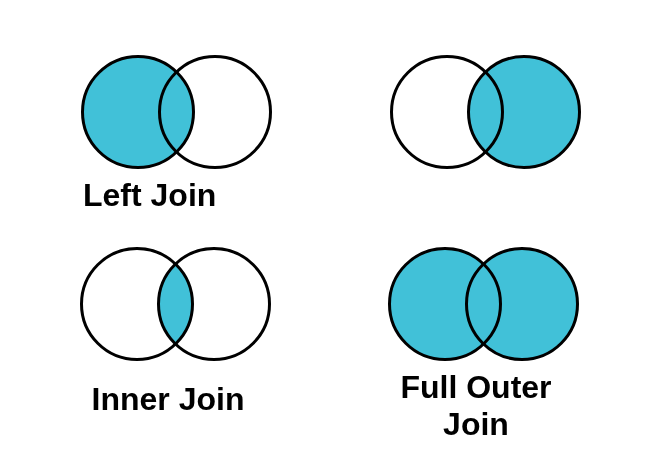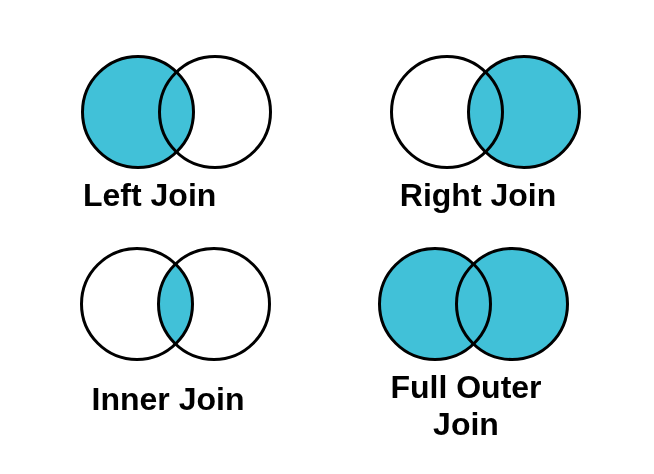--- a/index.html
+++ b/index.html
@@ -16,21 +16,21 @@
   .join-card {
     position: absolute;
     width: 260px;
     display: flex;
     flex-direction: column;
     align-items: center;
   }
   .card-1 { left: 47px;  top: 53px;  }
   .card-2 { left: 356px; top: 53px;  }
   .card-3 { left: 46px;  top: 245px; gap: 12px; }
-  .card-4 { left: 344px; top: 245px; }
+  .card-4 { left: 354px; top: 245px; }
   .venn { width: 200px; height: 118px; display: block; }
   .join-label {
     position: relative;
     left: -8px;
     margin: 6px auto 0;
     max-width: 200px;
     font-size: 32px;
     font-weight: 700;
     line-height: 37px;
     text-align: center;
@@ -65,21 +65,20 @@
         <clipPath id="lens-1">
             <circle cx="138" cy="59" r="55.5"></circle>
           </clipPath>
       </defs>
       <circle cx="61" cy="59" r="55.5" fill="#FFFFFF"></circle>
       <circle cx="138" cy="59" r="55.5" fill="#41C1D8"></circle>
       <circle cx="61" cy="59" r="55.5" clip-path="url(#lens-1)" fill="#41C1D8"></circle>
       <circle cx="61" cy="59" r="55.5" fill="none" stroke-width="3" stroke="#000000"></circle>
       <circle cx="138" cy="59" r="55.5" fill="none" stroke-width="3" stroke="#000000"></circle>
     </svg>
-    <figcaption class="join-label" style="color: rgb(0, 0, 0);">Right Join</figcaption>
   </figure>
 
   <figure class="join-card card-3" style="margin:0">
     <svg class="venn" viewBox="0 0 200 118">
       <defs>
         <clipPath id="lens-2">
             <circle cx="138" cy="59" r="55.5"></circle>
           </clipPath>
       </defs>
       <circle cx="61" cy="59" r="55.5" fill="#FFFFFF"></circle>

